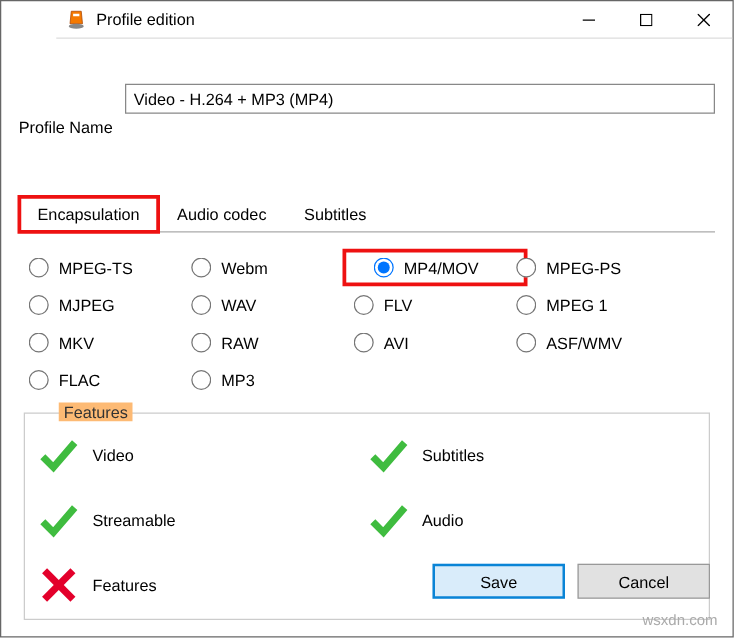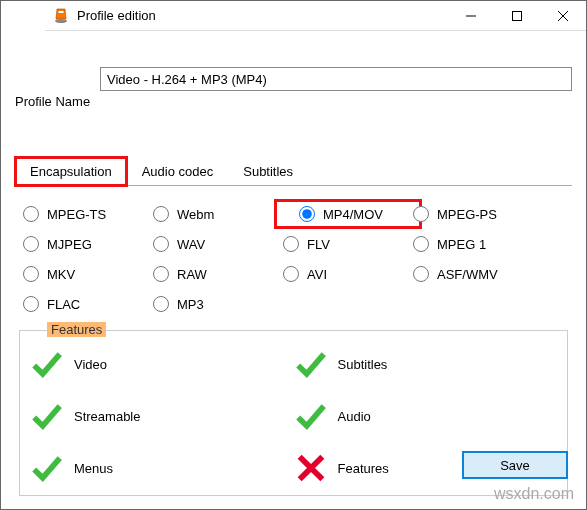--- a/index.html
+++ b/index.html
@@ -24,21 +24,21 @@
     .radio input { width:16px; height:16px; margin:0; }
     .radio.hl { outline:3px solid #e11; padding:4px 22px; margin:-4px -6px; }
     .features { border:1px solid #ccc; margin: 10px 4px 0 4px; padding: 16px 10px 10px 10px; position:relative; }
     .features .legend { position:absolute; top:-9px; left:27px; background:#fdba74; padding:0 4px; color:#333; }
     .featgrid { display:grid; grid-template-columns: 1fr 1fr; row-gap:18px; }
     .feat { display:flex; align-items:center; gap:10px; }
     .feat svg { width:34px; height:34px; }
     .bottom { position:absolute; bottom:30px; right:18px; display:flex; gap:10px; }
     .btn { width:106px; height:28px; border:1px solid #999; background:#e1e1e1; display:flex; align-items:center; justify-content:center; cursor:pointer; }
     .btn.primary { border:2px solid #0a84d6; background:#d9ecfa; }
-    .watermark { position:absolute; bottom:6px; right:12px; color:#aaa; font-size:16px; }
+    .watermark { position:absolute; bottom:6px; right:12px; color:#aaa; font-size:12px; }
   </style>
 </head>
 <body>
 
 <div class="titlebar">
   <span class="icon">
     <svg viewBox="0 0 16 16">
         <polygon points="4,1 12,1 13,11 3,11" fill="#f57900" stroke="#a40" stroke-width="0.6"></polygon>
         <rect x="5.5" y="3" width="5" height="2" fill="#fff"></rect>
         <ellipse cx="8" cy="13" rx="6" ry="2" fill="#888"></ellipse>
@@ -162,32 +162,27 @@
         <span>Streamable</span>
       </div>
       <div class="feat">
         <svg viewBox="0 0 24 24">
             <polyline points="3,13 9,19 21,5" fill="none" stroke="#3fbc3f" stroke-width="4"></polyline>
           </svg>
         <span>Audio</span>
       </div>
       <div class="feat">
         <svg viewBox="0 0 24 24">
-            <polyline points="3,13 9,19 21,5" fill="none" stroke="#3fbc3f" stroke-width="4"></polyline>
-          </svg>
-        <span>Menus</span>
-      </div>
-      <div class="feat">
-        <svg viewBox="0 0 24 24">
             <line x1="4" y1="4" x2="20" y2="20" stroke="#e3002b" stroke-width="4"></line>
             <line x1="20" y1="4" x2="4" y2="20" stroke="#e3002b" stroke-width="4"></line>
           </svg>
         <span>Features</span>
       </div>
     </div>
   </div>
 </div>
 
 <div class="bottom">
   <div class="btn primary">Save</div>
+  <div class="btn">Cancel</div>
 </div>
 
 <div class="watermark">wsxdn.com</div>
 
 </body></html>

